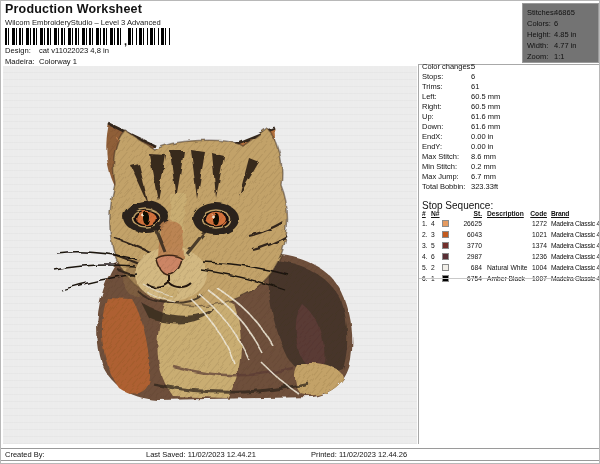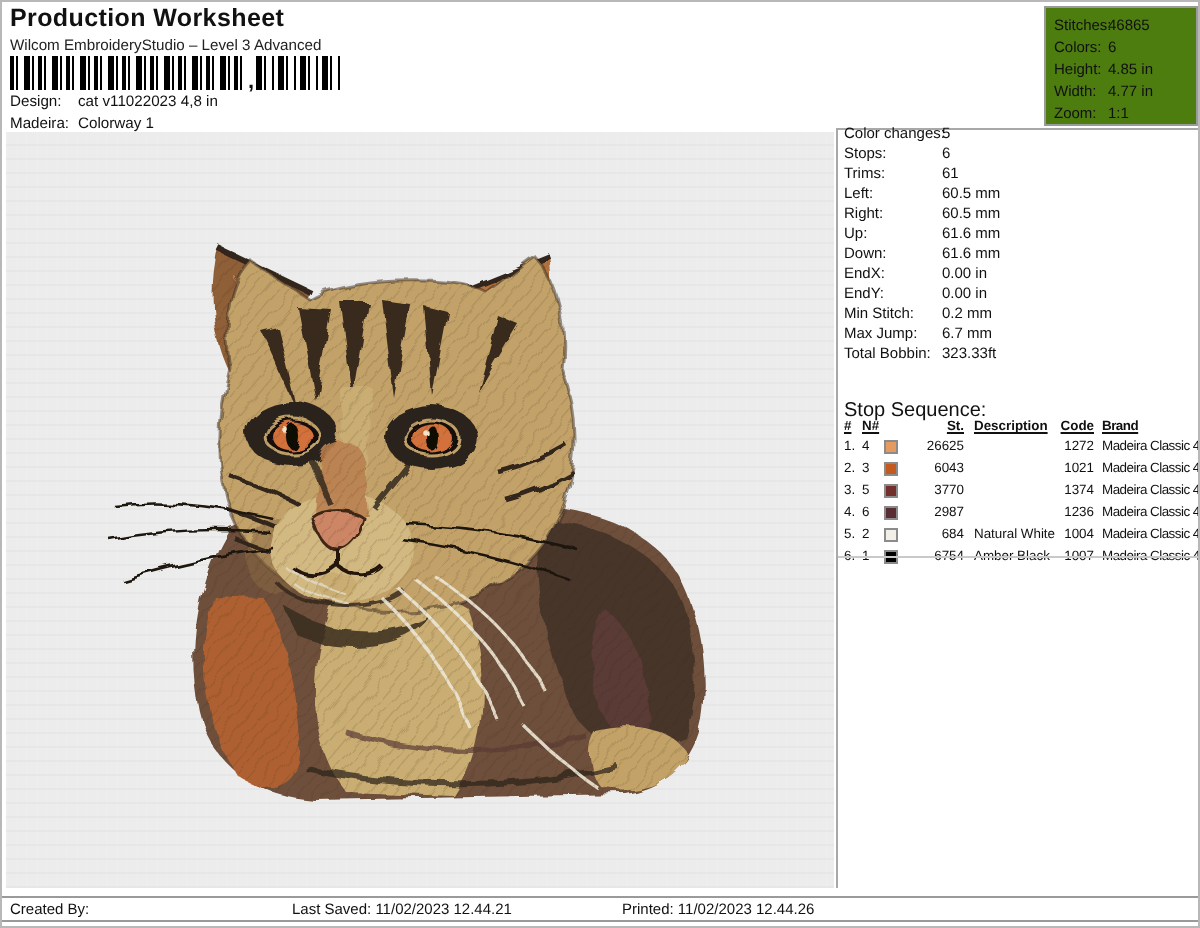--- a/index.html
+++ b/index.html
@@ -18,21 +18,21 @@
   .bc-seg { height:17px; }
   .bc1 { width:118px; background:repeating-linear-gradient(90deg,#000 0 2px,#fff 2px 3px,#000 3px 4px,#fff 4px 7px,#000 7px 10px,#fff 10px 11px,#000 11px 12px,#fff 12px 14px); }
   .bc2 { width:42px; background:repeating-linear-gradient(90deg,#000 0 3px,#fff 3px 4px,#000 4px 5px,#fff 5px 8px,#000 8px 9px,#fff 9px 11px); }
   .bc-comma { font-size:11px; font-weight:bold; line-height:8px; padding:0 1px; }
   .meta-row { left:4px; font-size:7.6px; }
   .meta-row .lbl { display:inline-block; width:34px; }
   .meta-design { top:45px; }
   .meta-colorway { top:56px; }
 
   
-  .summary-box { left:521px; top:2px; width:77px; height:60px; border:1px solid #9a9a9a; background:#4d7c0f;
+  .summary-box { left:521px; top:2px; width:77px; height:60px; border:1px solid #9a9a9a; background:#737373;
                  padding:3px 0 16px 4px; font-size:7.5px; line-height:11px; }
   .summary-box .row { position:relative; height:11px; white-space:nowrap; }
   .summary-box .v { position:absolute; left:27px; top:0; }
 
   
   .vline { left:417px; top:63px; width:0; height:380px; border-left:1px solid #a8a8a8; }
   .hline-paneltop { left:417px; top:63px; width:181px; border-top:1px solid #a8a8a8; }
   .table-endline { left:418px; top:277px; width:180px; border-top:1px solid #c9c9c9; }
 
   
@@ -187,20 +187,21 @@
 <div class="abs machine-panel">
   <div class="row"><span>Color changes:</span><span class="v">5</span></div>
   <div class="row"><span>Stops:</span><span class="v">6</span></div>
   <div class="row"><span>Trims:</span><span class="v">61</span></div>
   <div class="row"><span>Left:</span><span class="v">60.5 mm</span></div>
   <div class="row"><span>Right:</span><span class="v">60.5 mm</span></div>
   <div class="row"><span>Up:</span><span class="v">61.6 mm</span></div>
   <div class="row"><span>Down:</span><span class="v">61.6 mm</span></div>
   <div class="row"><span>EndX:</span><span class="v">0.00 in</span></div>
   <div class="row"><span>EndY:</span><span class="v">0.00 in</span></div>
+  <div class="row"><span>Max Stitch:</span><span class="v">8.6 mm</span></div>
   <div class="row"><span>Min Stitch:</span><span class="v">0.2 mm</span></div>
   <div class="row"><span>Max Jump:</span><span class="v">6.7 mm</span></div>
   <div class="row"><span>Total Bobbin:</span><span class="v">323.33ft</span></div>
 </div>
 
 <div class="abs ss-title">Stop Sequence:</div>
 <div class="abs ss-table">
   <div class="ss-row ss-head">
     <span>#</span>
     <span>N#</span>

